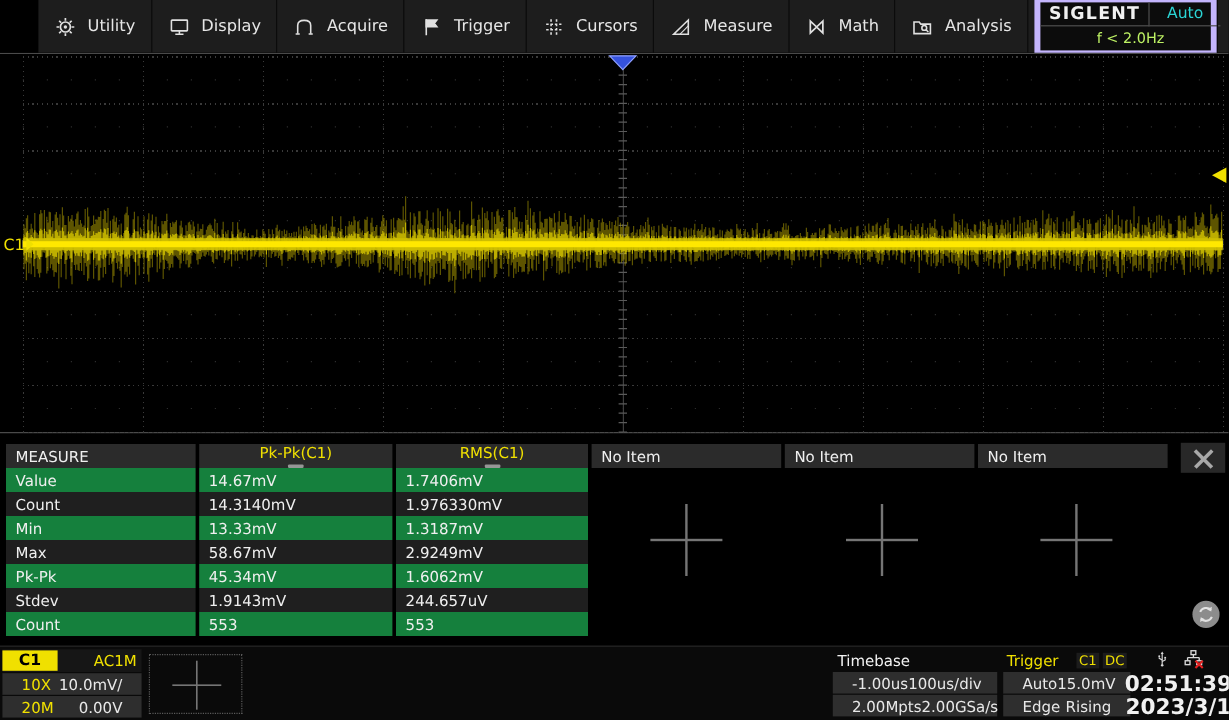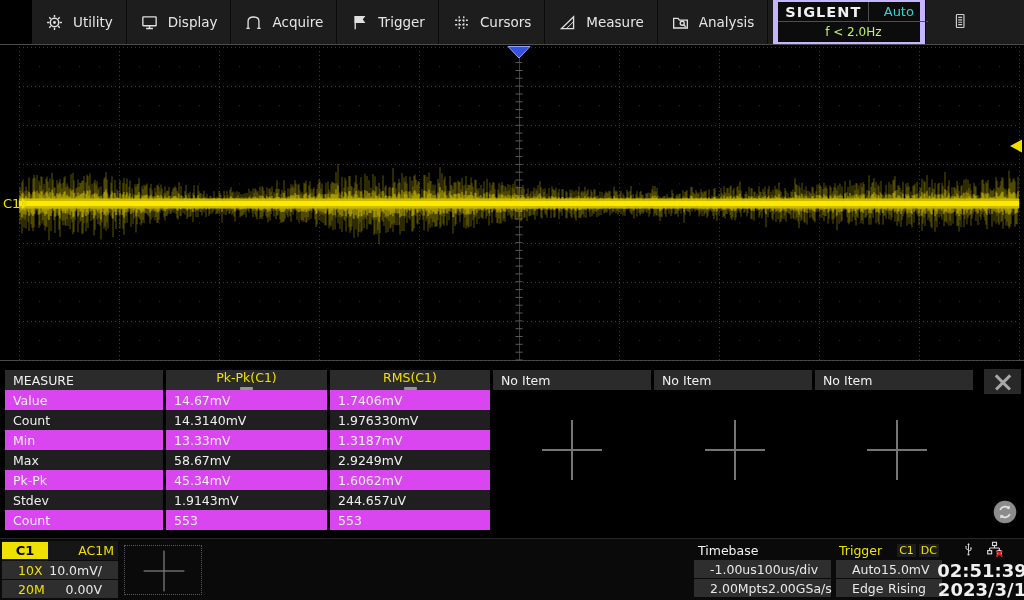--- a/index.html
+++ b/index.html
@@ -32,21 +32,21 @@
   
   .measure-panel { position:absolute; top:368px; left:0; width:1024px; height:168px; background:#000; }
   #measure-table { position:absolute; left:5px; top:2px;
     display:grid; grid-template-columns:158px 161px 160px 158px 158px 158px;
     column-gap:3px; grid-auto-rows:20px; }
   .m-cell { display:flex; align-items:center; padding:0 8px; font-size:12.5px;
     white-space:nowrap; overflow:hidden; }
   .m-head { background:#2b2b2b; color:#f0f0f0; justify-content:space-between; }
   .m-head.accent { color:#f0e000;flex-direction:column; }
   .minus-btn { width:13px; height:3px; background:#969696; border-radius:1px; flex:none; }
-  .m-row-dark  { background:#d946ef; color:#efefef; }
+  .m-row-dark  { background:#15803d; color:#efefef; }
   .m-row-light { background:#1f1f1f; color:#efefef; }
   .m-blank { background:transparent; }
   .close-btn { position:absolute; right:3px; top:1px; width:37px; height:25px;
     background:#282828; display:flex; align-items:center; justify-content:center; }
   .close-x { position:relative; width:18px; height:18px; }
   .close-x::before,.close-x::after { content:""; position:absolute; left:-1px; top:8px;
     width:20px; height:2.6px; background:#a8a8a8; }
   .close-x::before { transform:rotate(45deg); } .close-x::after { transform:rotate(-45deg); }
   .add-cross { position:absolute; width:64px; height:64px; }
   .add-cross::before { content:""; position:absolute; left:2px; top:31px; width:60px; height:2px; background:#757575; }
@@ -132,20 +132,28 @@
         <span>
           <svg width="19" height="19" viewBox="0 0 20 20" fill="none" stroke="#e0e0e0" stroke-width="1.4">
             <path d="M3.6 16.4h12.8V3.9z"></path>
             <path d="M9 16.4l7.4-7.4" stroke-width="1"></path>
           </svg>
         </span>
         <span>Measure</span>
       </div>
       <div class="menu-item">
         <span>
+          <svg width="19" height="19" viewBox="0 0 20 20" fill="none" stroke="#e0e0e0" stroke-width="1.5">
+            <path d="M4.5 4.8L10 10 4.5 15.2zM15.5 4.8L10 10l5.5 5.2z"></path>
+          </svg>
+        </span>
+        <span>Math</span>
+      </div>
+      <div class="menu-item">
+        <span>
           <svg width="19" height="19" viewBox="0 0 20 20" fill="none" stroke="#e0e0e0" stroke-width="1.4">
             <path d="M2.8 15.8V5.6h4.6l1.4 1.9h8.4v8.3z"></path>
             <circle cx="11.8" cy="10.8" r="2.1"></circle>
             <path d="M13.4 12.4l2 2"></path>
           </svg>
         </span>
         <span>Analysis</span>
       </div>
     </div>
   <div class="brand-box">

